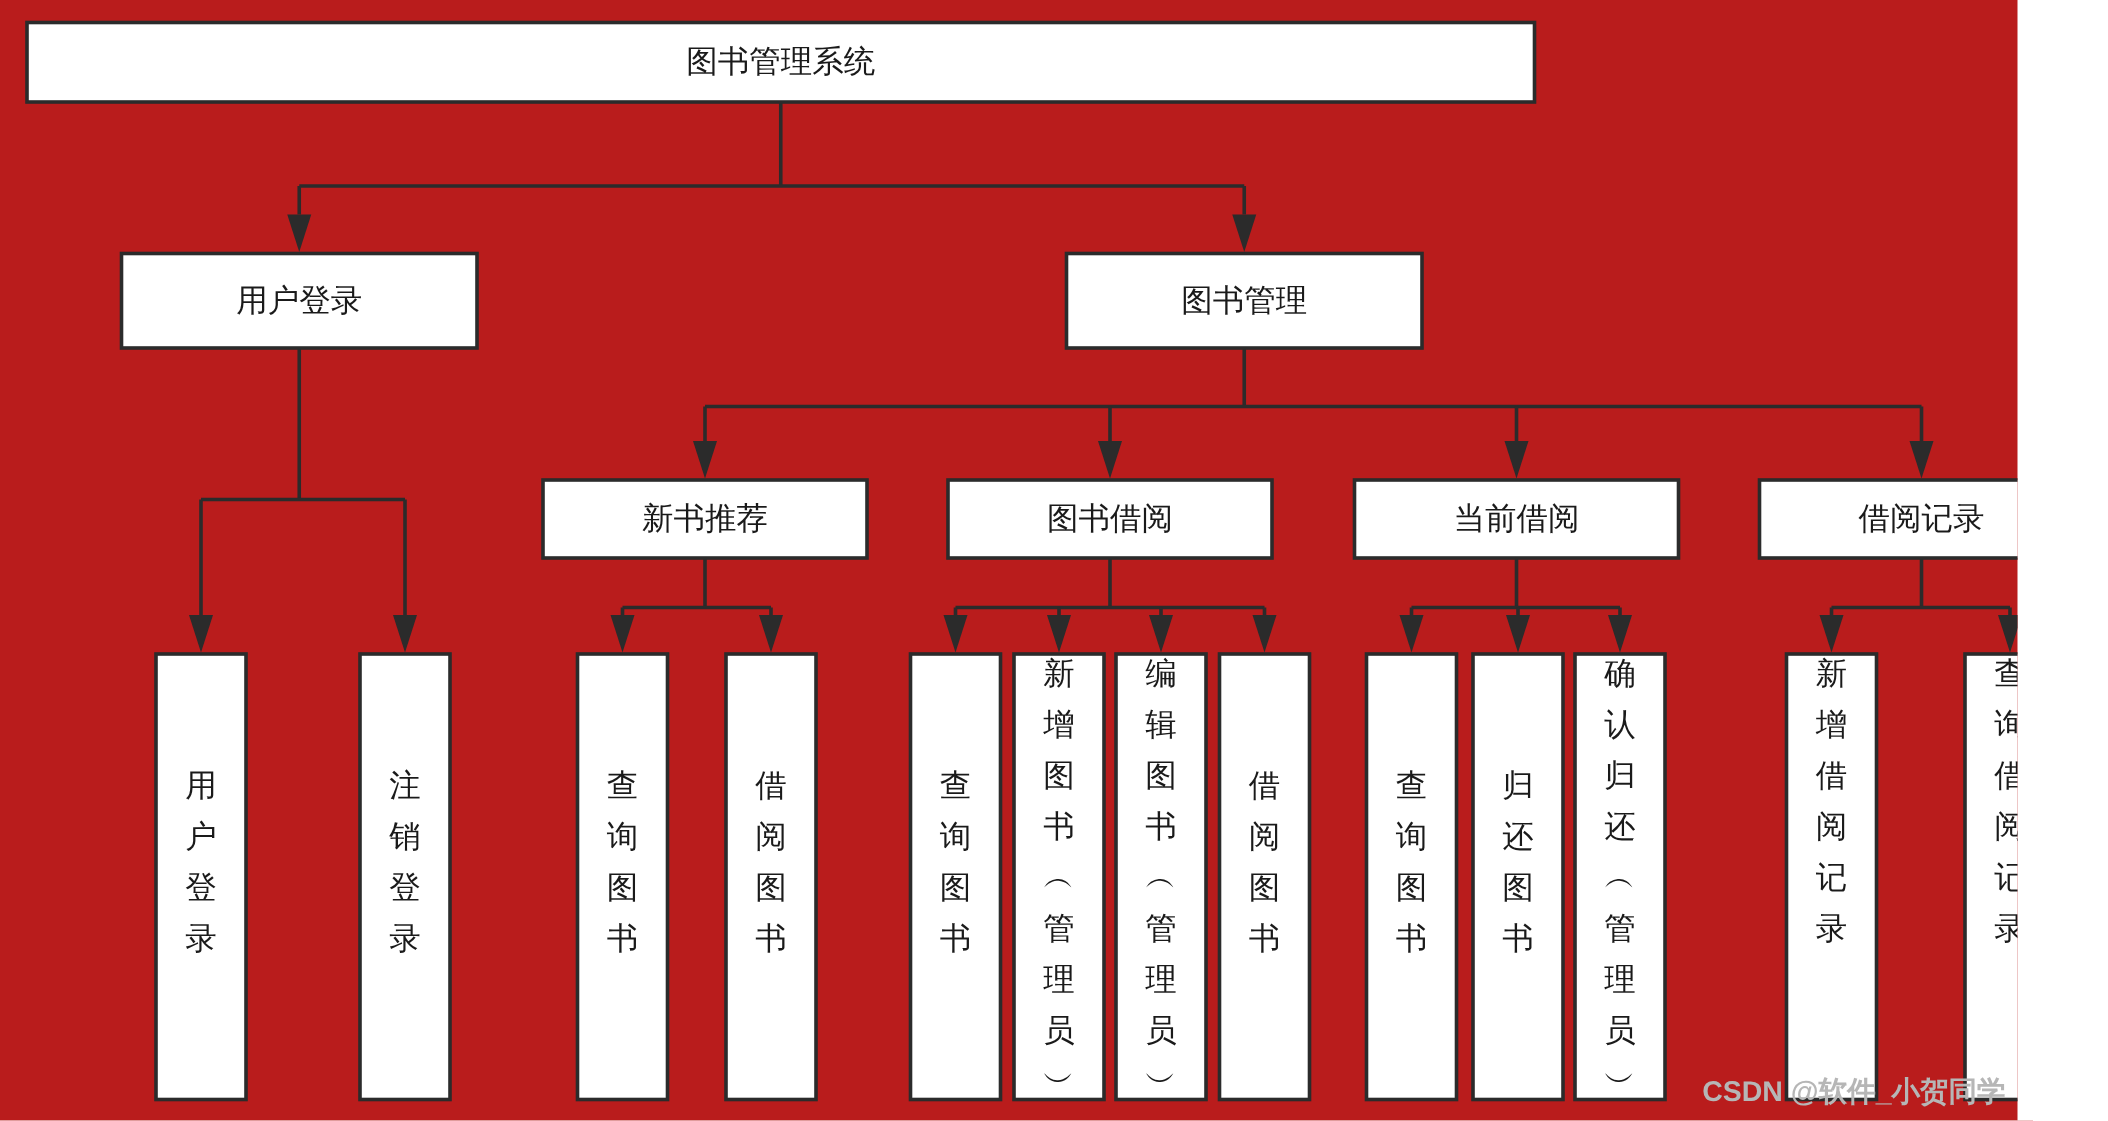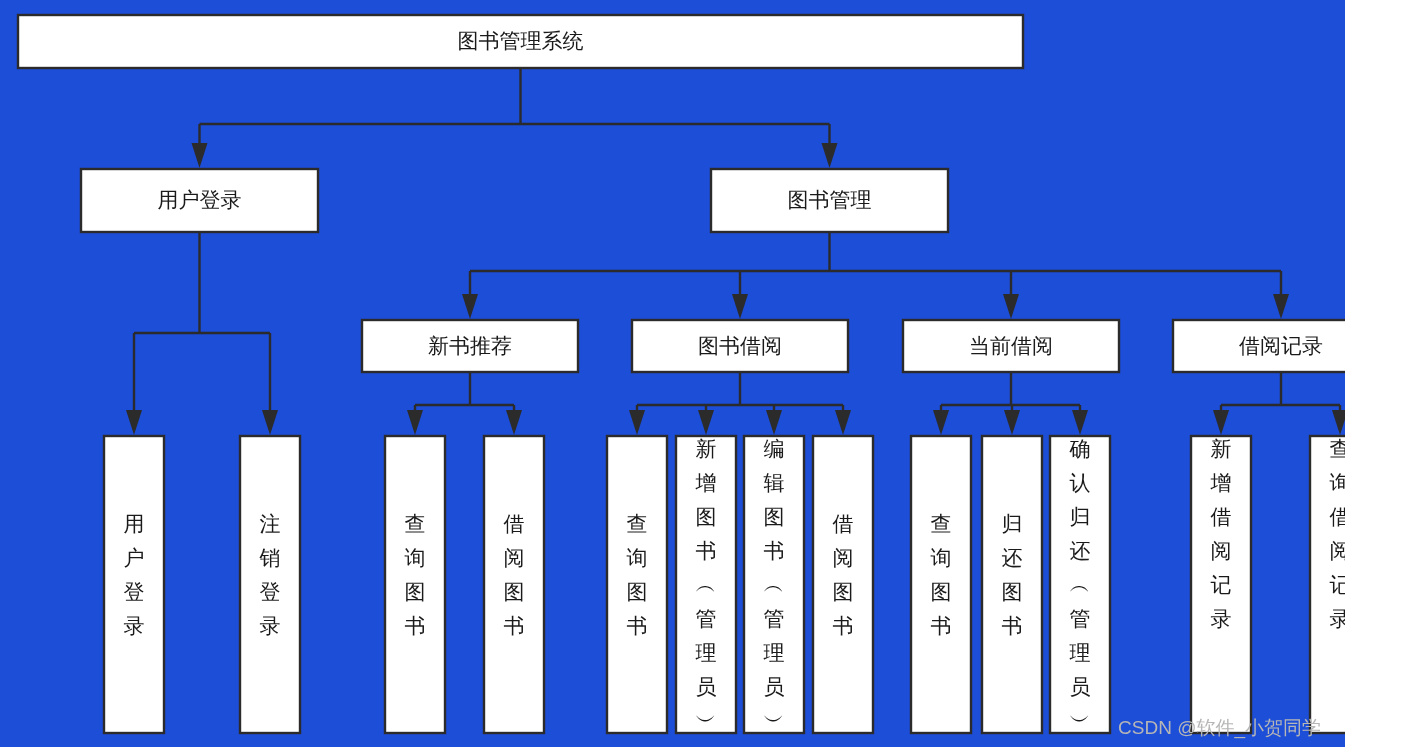--- a/index.html
+++ b/index.html
@@ -8,21 +8,21 @@
     padding: 0;
     background: #ffffff;
   }
   body {
     font-family: "Liberation Sans", "DejaVu Sans", sans-serif;
   }
   #diagram-root {
     position: relative;
     width: 1345px;
     height: 747px;
-    background: #1d4ed8;
+    background: #b91c1c;
     overflow: hidden;
   }
   svg.tree-canvas {
     position: absolute;
     left: 0;
     top: 0;
     width: 1405px;
     height: 747px;
     display: block;
   }
@@ -49,28 +49,29 @@
     dominant-baseline: middle;
   }
   .node-label-vert {
     fill: #1a1a1a;
     font-family: "Liberation Sans", "DejaVu Sans", sans-serif;
     font-size: 21px;
     text-anchor: middle;
   }
   .watermark-text {
     position: absolute;
-    right: 24px;
+    right: 8px;
     bottom: 6px;
     font-family: "Liberation Sans", "DejaVu Sans", sans-serif;
     font-size: 19px;
     color: #b6b6b6;
     white-space: nowrap;
     pointer-events: none;
     user-select: none;
+    font-weight: bold;
   }
 </style>
 </head>
 <body>
 
 <div id="diagram-root">
 
   <svg class="tree-canvas" viewBox="0 0 1405 747" xmlns="http://www.w3.org/2000/svg">
 
     <g id="edge-layer">

